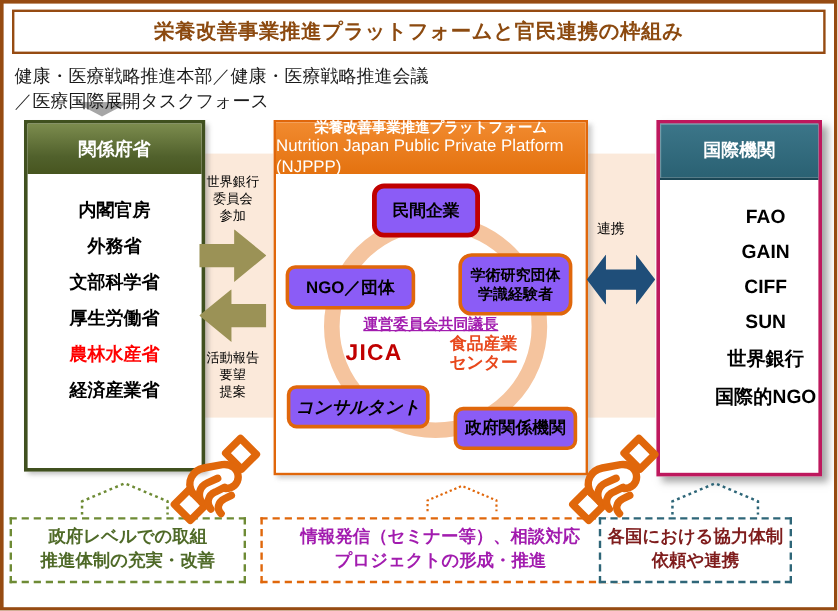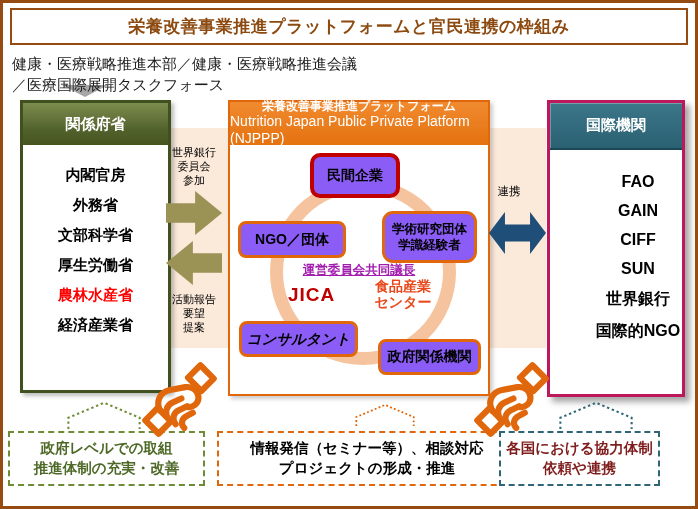--- a/index.html
+++ b/index.html
@@ -66,21 +66,21 @@
   .hand{z-index:6;}
   .hand-l{left:132px;top:352px;}
   .hand-r{left:464px;top:352px;}
   .uparrow{z-index:3;}
   .ua-green{left:60px;top:399px;}
   .ua-orange{left:351px;top:400px;}
   .ua-teal{left:552px;top:399px;}
   .outcome{z-index:3;display:flex;align-items:center;justify-content:center;text-align:center;
     font-weight:bold;font-size:14.5px;line-height:1.35;white-space:pre-line;background:#fff;}
   .oc-green{left:8px;top:431px;width:197px;height:55px;border:2px dashed #6E8B35;color:#4F6A28;}
-  .oc-orange{left:217px;top:431px;width:300px;height:55px;border:2px dashed #E0670B;color:#000000;}
+  .oc-orange{left:217px;top:431px;width:300px;height:55px;border:2px dashed #E0670B;color:#a21caf;}
   .oc-teal{left:499px;top:431px;width:161px;height:55px;border:2px dashed #2E6678;color:#7f1d1d;}
 </style>
 </head>
 <body>
 
 <div class="canvas">
 
   <div class="abs frame"></div>
 
   <div class="abs title-bar">

